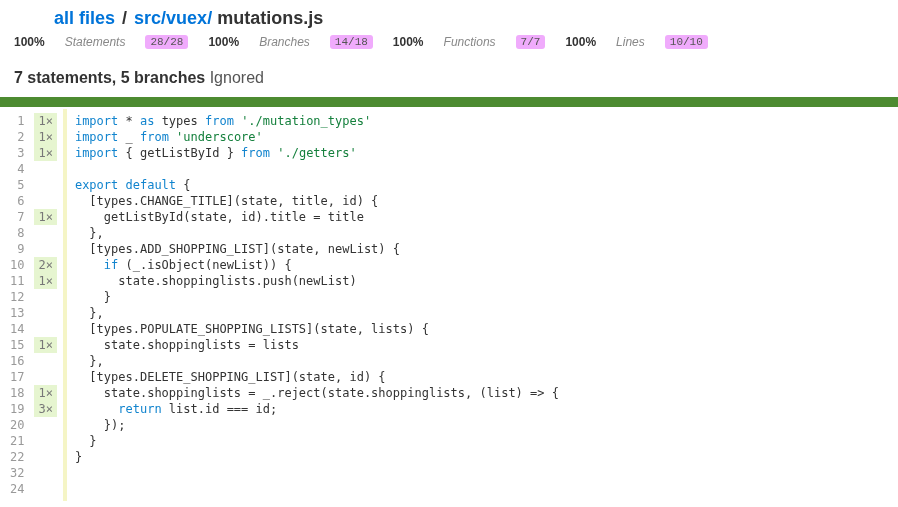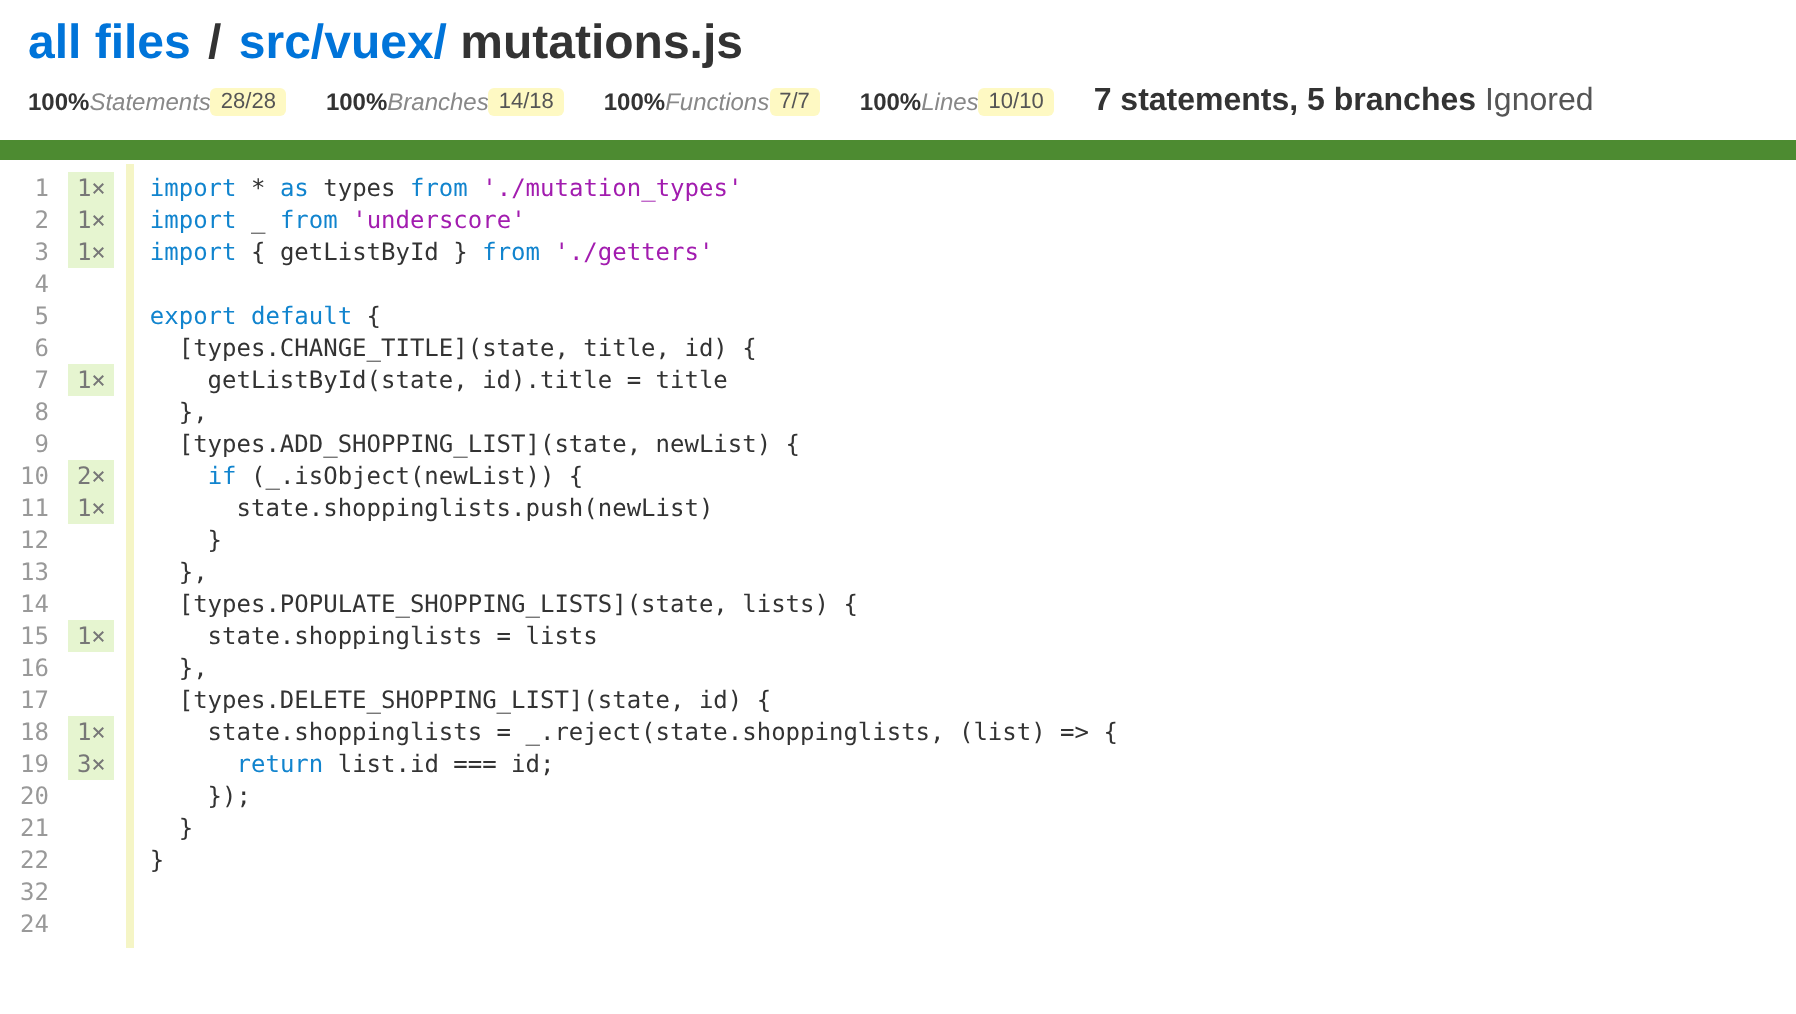--- a/index.html
+++ b/index.html
@@ -8,23 +8,24 @@
     font-family: "Helvetica Neue", Helvetica, Arial, sans-serif;
     font-size: 14px;
     color: #333;
     background: #fff;
     width: 898px;
   }
   .header {
     padding: 8px 14px 0 14px;
   }
   .breadcrumb {
-    font-size: 24px;
+    font-size: 18px;
     font-weight: bold;
     margin-bottom: 6px;
+    margin-left: 40px;
   }
   .breadcrumb a {
     color: #0074D9;
     text-decoration: none;
   }
   .breadcrumb .sep {
     color: #333;
     font-weight: bold;
     margin: 0 2px;
   }
@@ -36,30 +37,30 @@
     align-items: center;
     gap: 20px;
     font-size: 12px;
     color: #333;
     margin-bottom: 10px;
     flex-wrap: wrap;
   }
   .stat-block {
     display: flex;
     align-items: center;
-    gap: 0;
+    gap: 20px;
   }
   .stat-pct { font-weight: bold; color:#333; }
   .stat-label { color:#888;font-style:italic; }
   .fraction {
-    background:#fef9c3;
+    background:#f0abfc;
     color:#555;
     border-radius:3px;
     padding:1px 5px;
-    font-family: Liberation Sans, sans-serif;
+    font-family: Liberation Mono, monospace;
     font-size:11px;
   }
   .ignored {
     color:#555;
     font-size:16px;
   }
   .ignored b { font-weight:bold; color:#333; }
   .green-bar {
     height:10px;
     background:#4d8b31;
@@ -99,21 +100,21 @@
     width:4px;
     background:#f5f5c6;
     margin-right:8px;
   }
   .code-col {
     padding:4px 0 4px 0;
     white-space:pre;
   }
   .code-line { display:block; white-space:pre; }
   .tok-kw { color:#1184CE; }        
-  .tok-str { color:#a21caf; }
+  .tok-str { color:#15803d; }
 </style>
 </head>
 <body>
 
 <div class="header">
   <div class="breadcrumb">
     <a href="#">all files</a>
     <span class="sep">/</span>
     <a href="#">src/vuex/</a>
     <span class="current">mutations.js</span>

